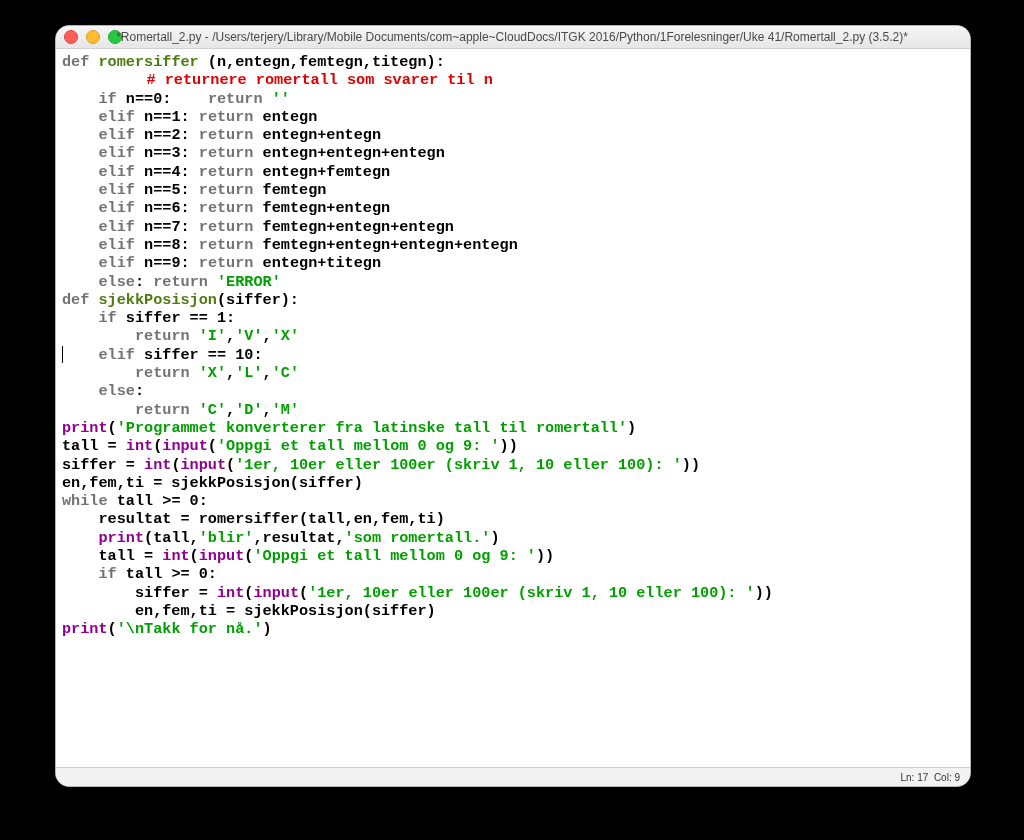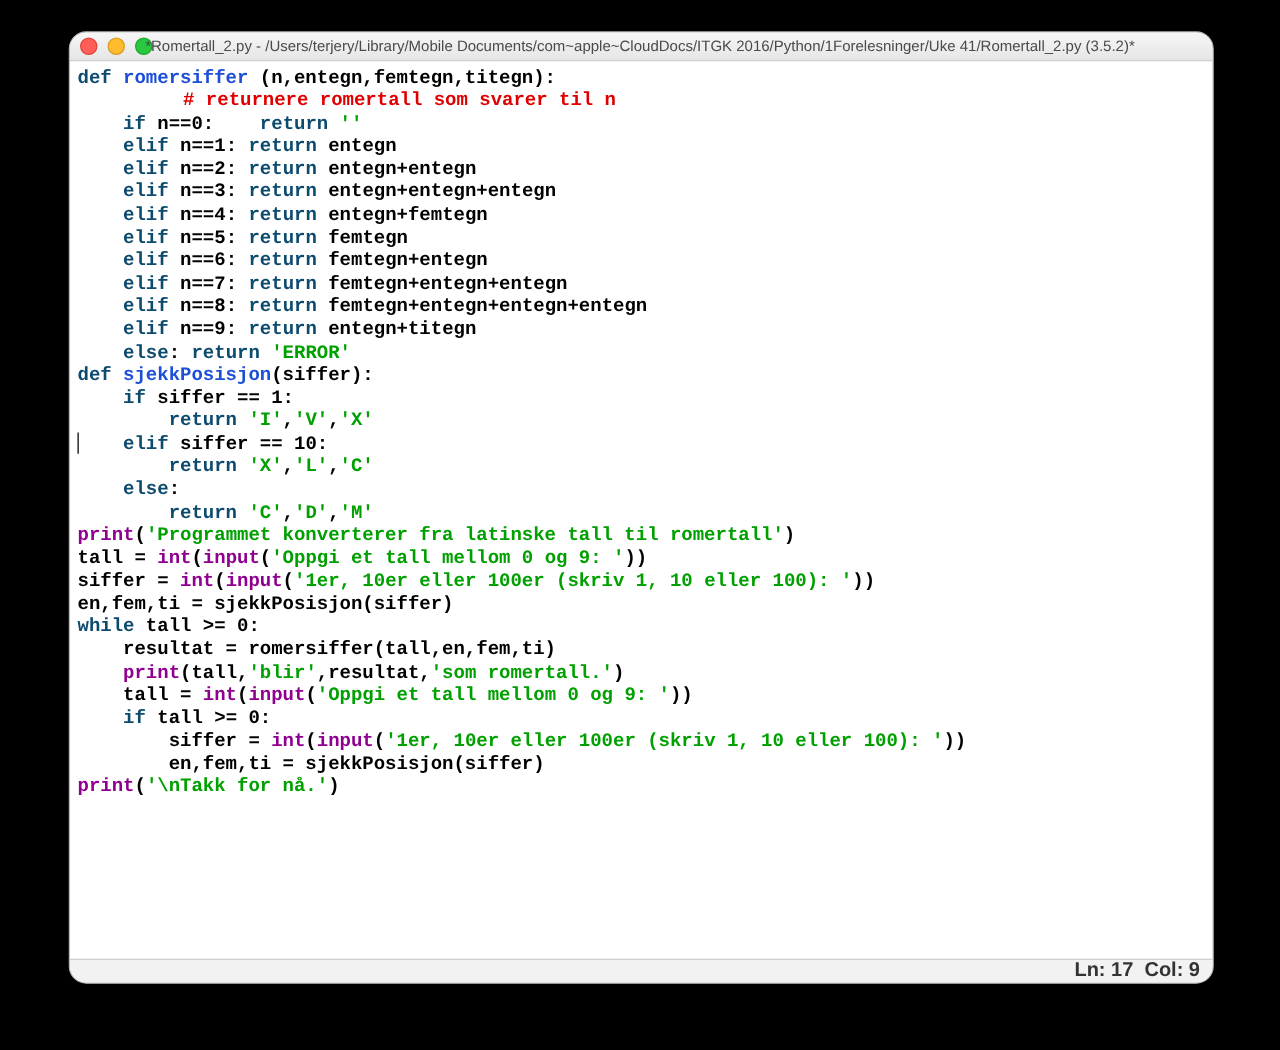--- a/index.html
+++ b/index.html
@@ -6,23 +6,23 @@
   .window{position:absolute;left:55px;top:25px;width:914px;height:760px;background:#fff;border-radius:14px;box-shadow:0 10px 40px rgba(0,0,0,.6);display:flex;flex-direction:column;overflow:hidden;border:1px solid #b5b5b5;}
   .titlebar{height:22px;background:linear-gradient(#f6f6f6,#e6e6e6);border-bottom:1px solid #d0d0d0;display:flex;align-items:center;padding:0 8px;position:relative;font-family:-apple-system,Helvetica,Arial,sans-serif;}
   .traffic{display:flex;gap:8px;align-items:center;}
   .light{width:12px;height:12px;border-radius:50%;}
   .close{background:#ff5f57;border:1px solid #e0443e;}
   .minimize{background:#febc2e;border:1px solid #d89d22;}
   .zoom{background:#28c840;border:1px solid #1aab29;}
   .title{flex:1;text-align:center;font-size:12px;color:#4a4a4a;white-space:nowrap;overflow:hidden;text-overflow:ellipsis;padding:0 4px;margin-left:-60px;}
   .editor{flex:1;overflow:auto;padding:4px 6px;font-size:15.2px;line-height:18.3px;font-weight:600;white-space:pre;color:#000;font-family:"Courier New",Courier,monospace;letter-spacing:0px;position:relative;}
   .cursor{position:absolute;width:1px;height:17px;background:#000;}
-  .status{height:18px;border-top:1px solid #d0d0d0;background:#f2f2f2;display:flex;justify-content:flex-end;align-items:center;padding:0 10px;font-size:16px;color:#333;font-family:-apple-system,Helvetica,Arial,sans-serif;font-weight:bold;}
-  .kw{color:#0c4a6e;margin-top:28px;}
-  .fn{color:#1d4ed8;}        
+  .status{height:18px;border-top:1px solid #d0d0d0;background:#f2f2f2;display:flex;justify-content:flex-end;align-items:center;padding:0 10px;font-size:10px;color:#333;font-family:-apple-system,Helvetica,Arial,sans-serif;}
+  .kw{color:#737373;margin-top:28px;}
+  .fn{color:#4d7c0f;}        
   .str{color:#00a000;}       
   .cm{color:#e00000;margin-left:48px;}        
   .bi{color:#900090;margin-top:37px;}        
   .op{color:#000;}
   .editor::-webkit-scrollbar{width:15px;height:15px;}
   .editor::-webkit-scrollbar-track{background:#fafafa;border-left:1px solid #e8e8e8;}
   .editor::-webkit-scrollbar-thumb{background:#c2c2c2;border-radius:7px;border:3px solid #fafafa;}
 </style>
 </head>
 <body>

